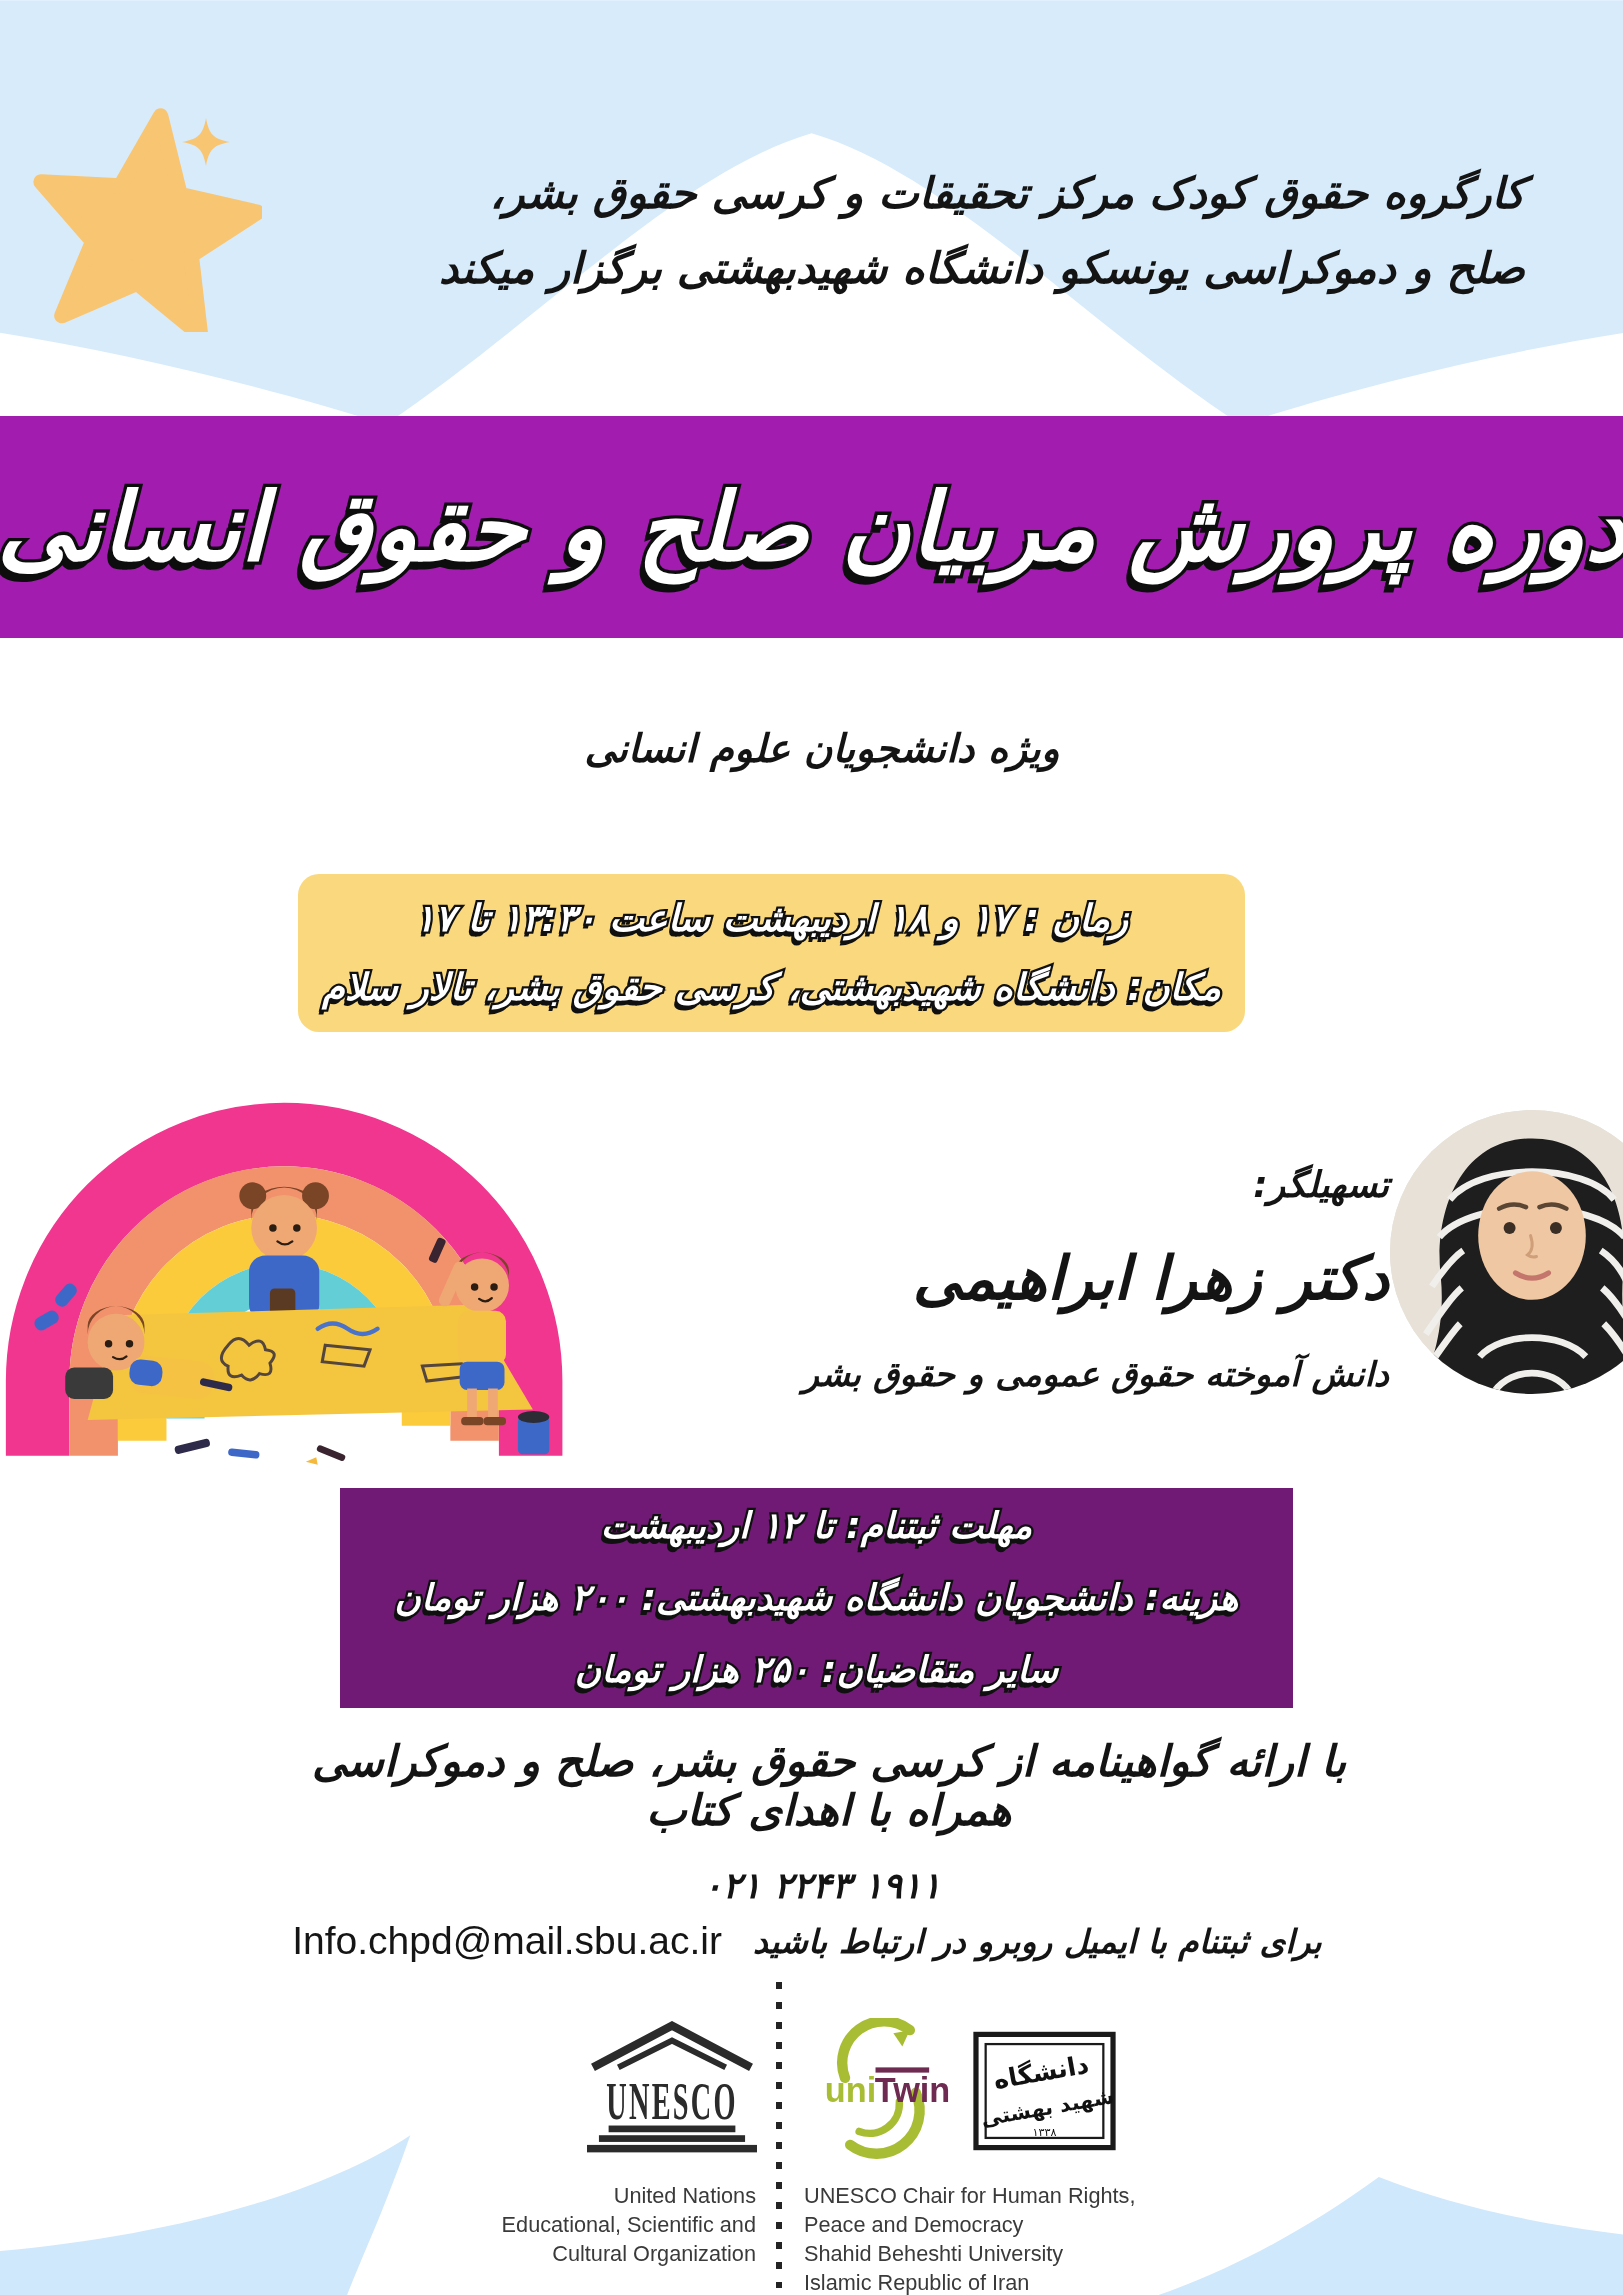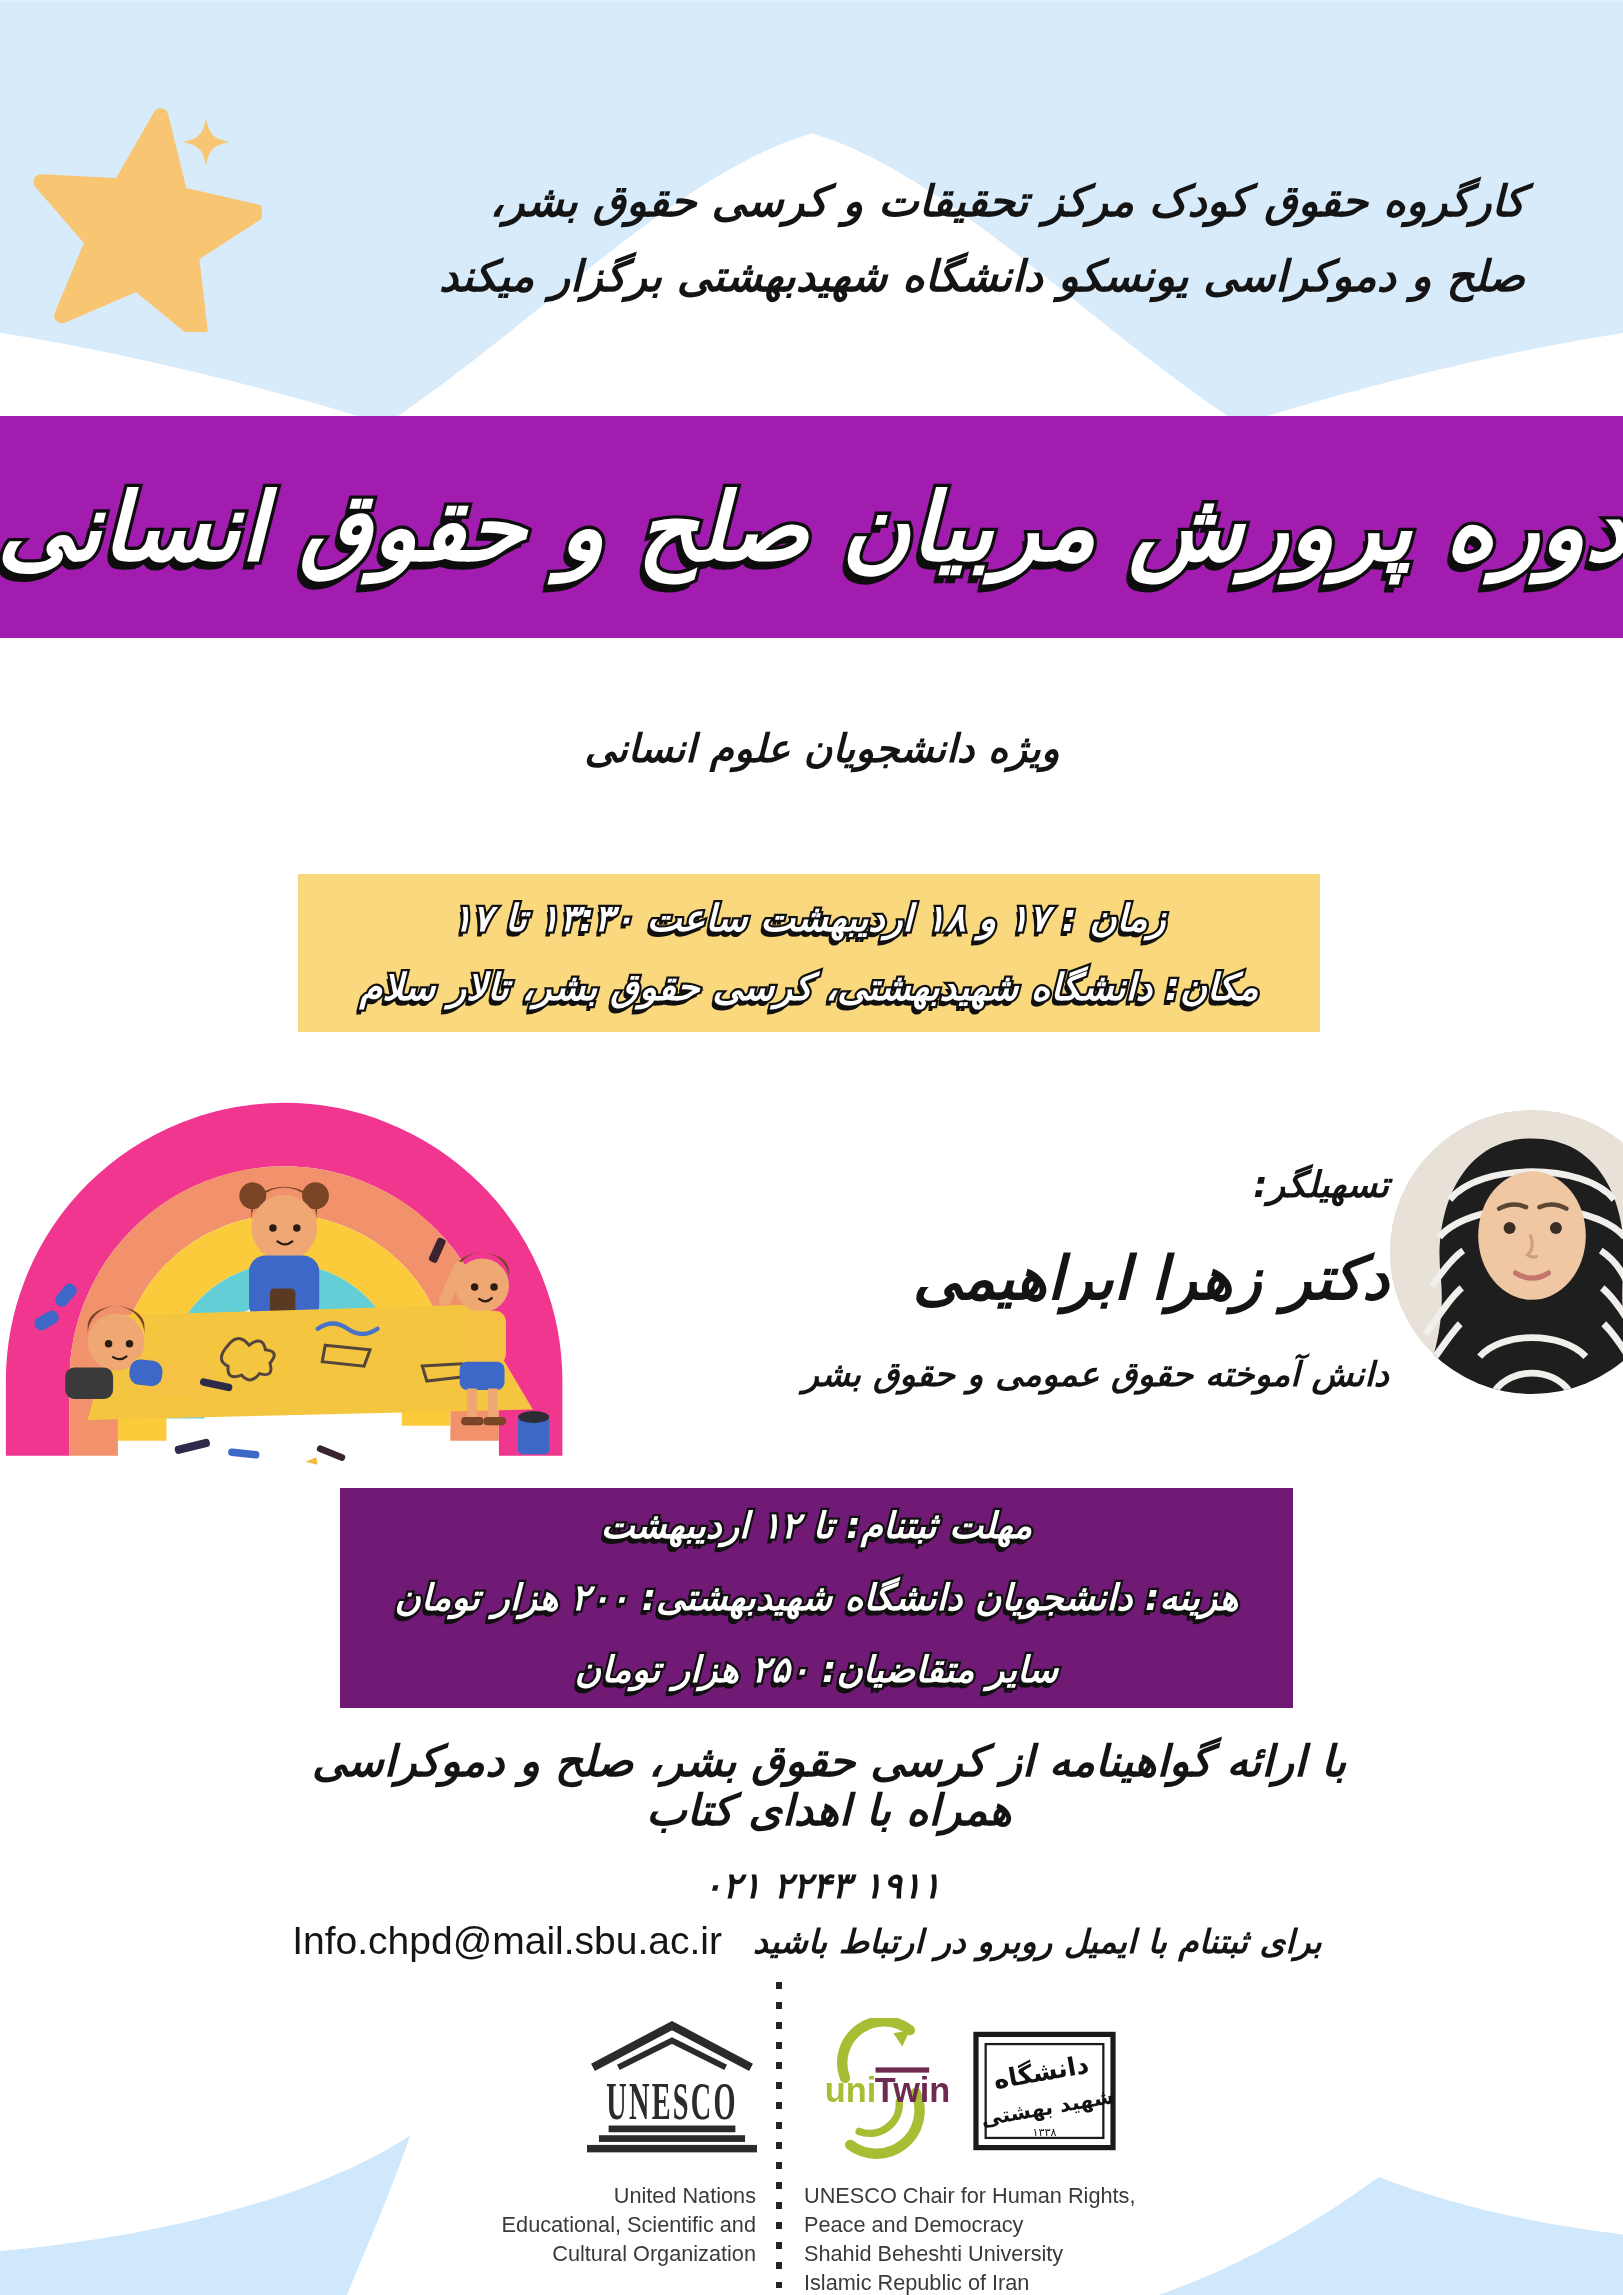--- a/index.html
+++ b/index.html
@@ -20,37 +20,37 @@
   }
   .outline-big{
     color:#ffffff;
     -webkit-text-stroke:6.7px #0d0d0d;
     paint-order:stroke fill;
     text-shadow:-5.2px 8.2px 0 #0d0d0d;
     white-space:nowrap;
   }
   
   .organizer{
-    top:164px;left:254px;right:99px;
+    top:156px;left:254px;right:99px;
     font-size:43px;line-height:75px;text-align:right;
   }
   .banner{
     top:416px;left:0;width:1624px;height:222px;background:#a21caf;
     display:flex;align-items:center;justify-content:center;
   }
   .banner .title{font-size:94px;font-style:italic;font-weight:700;direction:rtl;}
   .audience{
     top:719px;left:822px;transform:translateX(-50%);
     font-size:39px;line-height:60px;text-align:center;white-space:nowrap;
   }
   .schedule-box{
-    top:874px;left:298px;width:1022px;height:158px;background:#fad87d;
+    top:874px;left:298px;width:947px;height:158px;background:#fad87d;
     display:flex;flex-direction:column;justify-content:center;align-items:center;
     direction:rtl;font-style:italic;font-weight:700;
-    font-size:37px;line-height:69px;text-align:center;
+    font-size:37px;line-height:69px;text-align:center;border-radius:21px;
   }
   .fac-label{top:1164px;right:235px;font-size:36px;}
   .fac-name{top:1243px;right:235px;font-size:60px;}
   .fac-degree{top:1354px;right:235px;font-size:34px;}
   .photo{
     top:1110px;left:1390px;width:284px;height:284px;border-radius:50%;
     overflow:hidden;background:#e7e1d8;
   }
   .reg-box{
     top:1488px;left:340px;width:953px;height:220px;background:#701a75;

